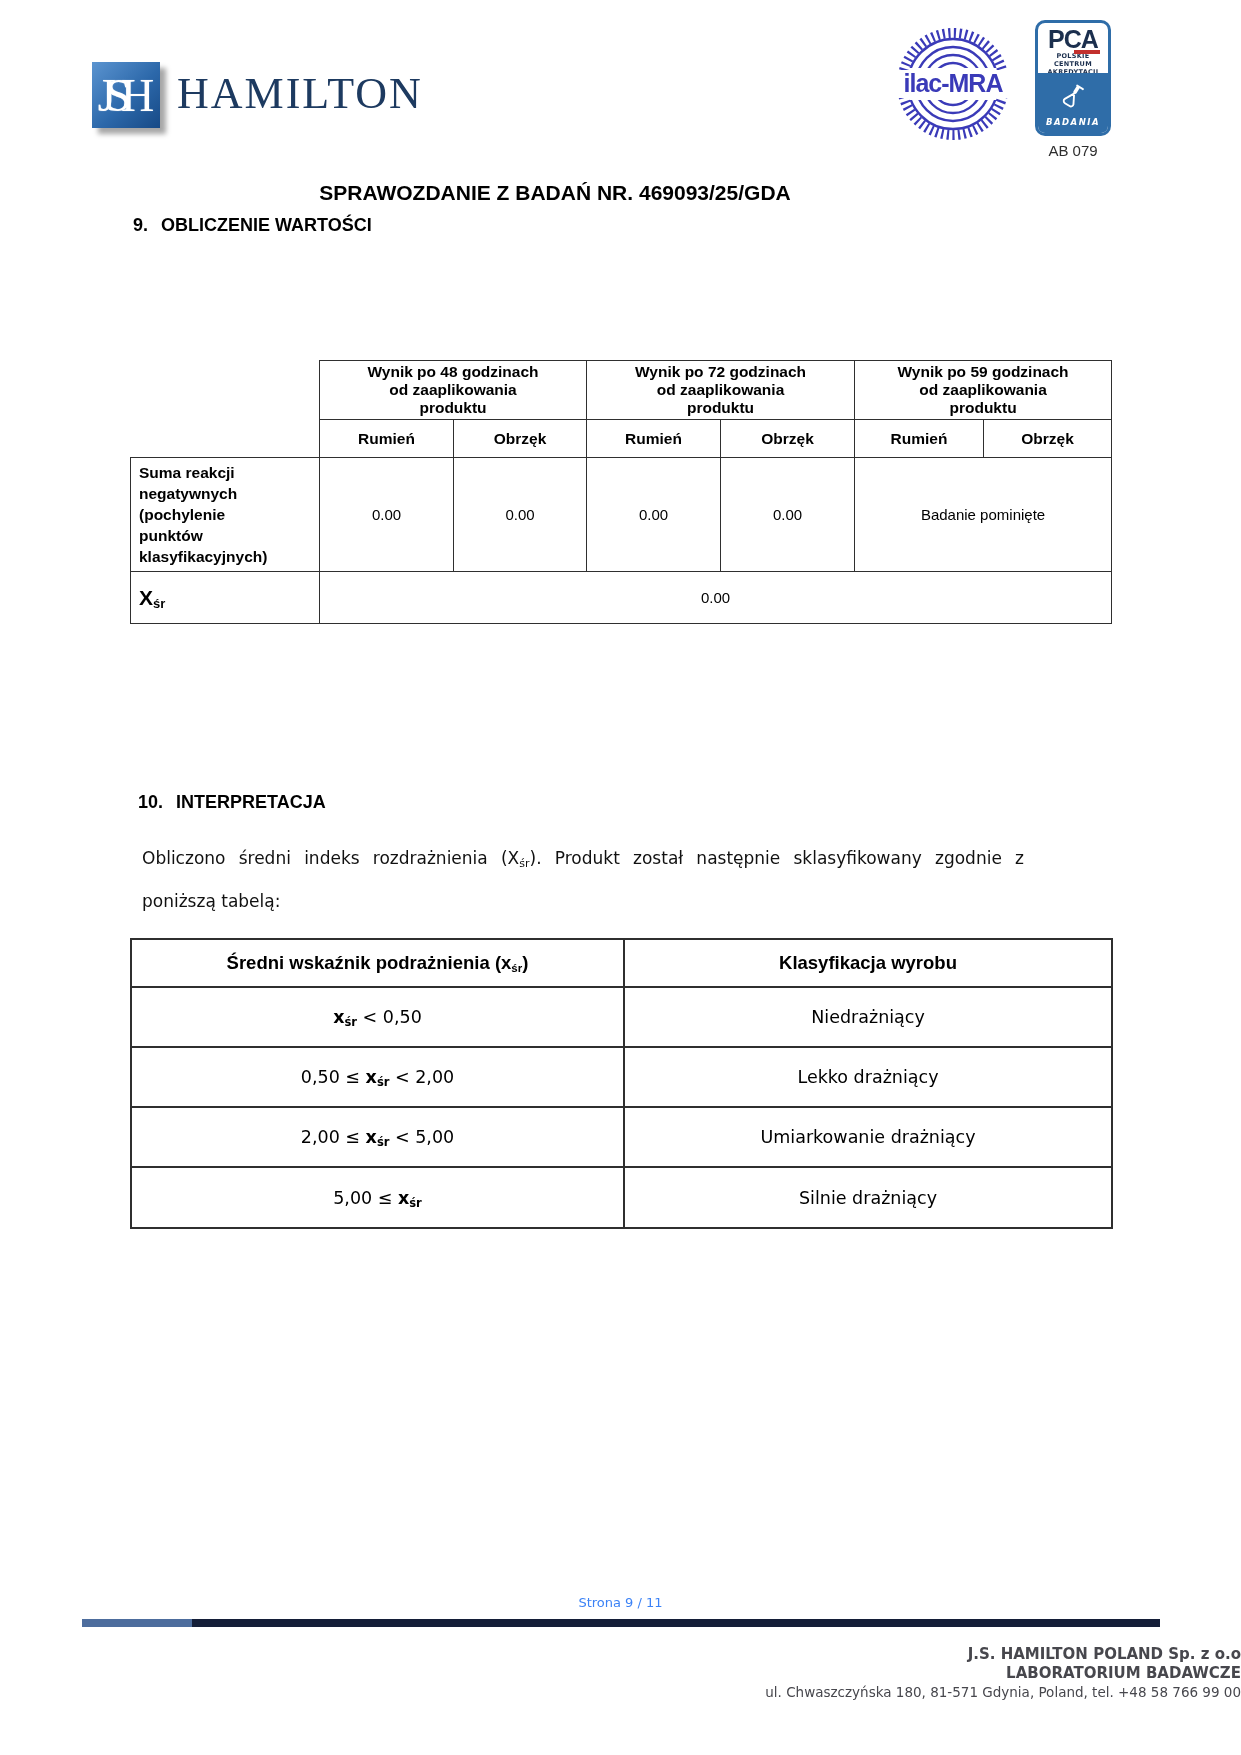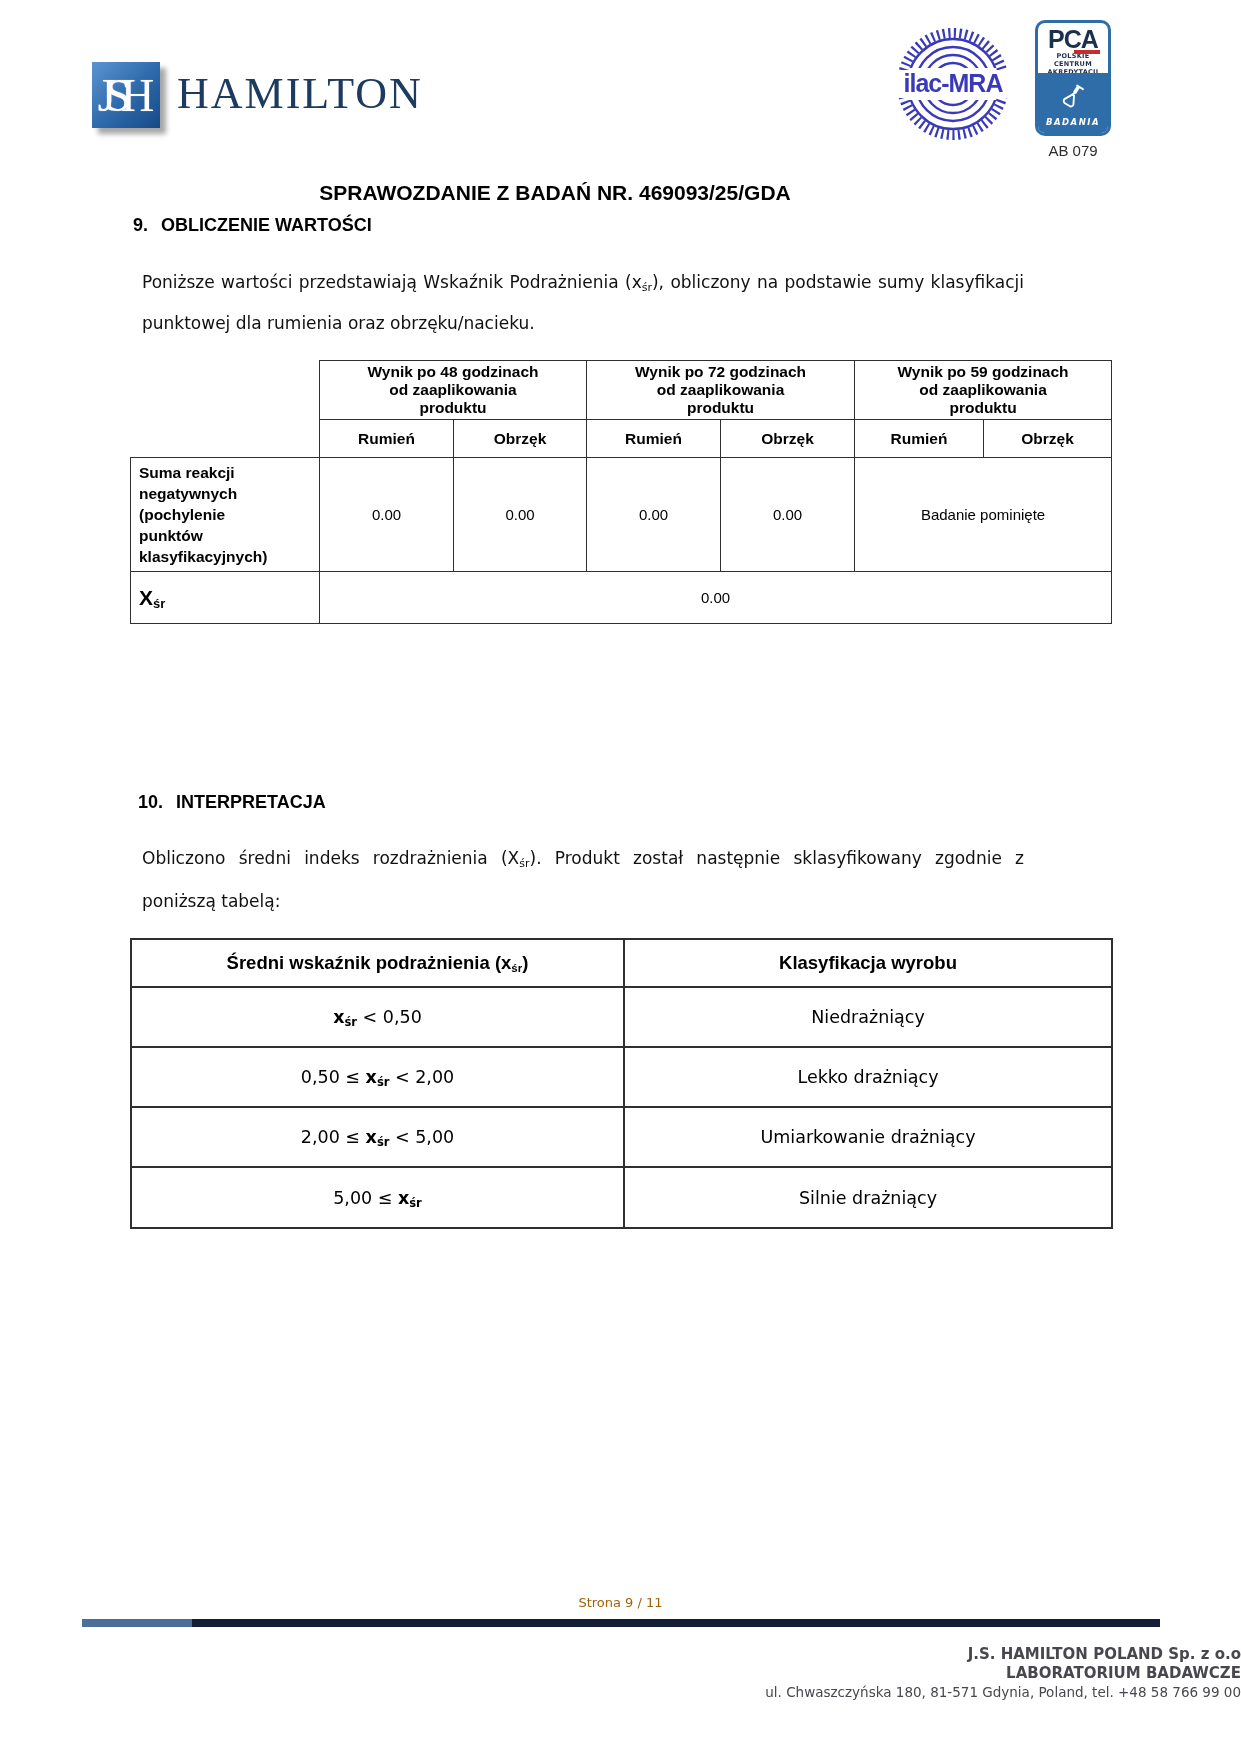--- a/index.html
+++ b/index.html
@@ -59,21 +59,21 @@
 
   #table2{left:130px;top:938px;width:981px;}
   #table2 td{border:2px solid #2f2f2f;text-align:center;vertical-align:middle;
       font-size:17.5px;padding:2px 6px;box-sizing:border-box;}
   #table2 td.t2-head{font-weight:bold;font-family:"Liberation Sans",sans-serif;font-size:18.5px;}
   .bx{font-weight:bold;}
   .bx.sub{font-size:11.5px;position:relative;top:3px;}
 
   
   .page-label{position:absolute;left:0;top:1595px;width:1241px;text-align:center;
-      font-size:13px;color:#a16207;}
+      font-size:13px;color:#3b82f6;}
   .footer-bar{position:absolute;left:82px;top:1619px;width:1078px;height:8px;background:#141e38;}
   .footer-bar::before{content:"";position:absolute;left:0;top:0;width:110px;height:8px;background:#4d6d9d;}
   .company-block{position:absolute;left:0;top:1645px;width:1241px;text-align:right;
       color:#47474d;line-height:19px;}
   .company-block .c1,.company-block .c2{font-weight:bold;font-size:15px;}
   .company-block .c3{font-size:13.5px;}
 </style>
 </head>
 <body>
 
@@ -128,23 +128,20 @@
       <div class="pca-badania">BADANIA</div>
     </div>
   </div>
   <div class="pca-code">AB 079</div>
 
   <div class="doc-title">SPRAWOZDANIE Z BADAŃ NR. 469093/25/GDA</div>
 
   <div class="sec-head" id="head9">
     <span class="num">9.</span><span>OBLICZENIE WARTOŚCI</span>
   </div>
-  <div class="para" id="para9">
-    <span>Poniższe wartości przedstawiają Wskaźnik Podrażnienia (x</span><span class="subsc">śr</span><span>), obliczony na podstawie sumy klasyfikacji punktowej dla rumienia oraz obrzęku/nacieku.</span>
-  </div>
 
   <table id="table1">
     <colgroup>
       <col style="width:189px">
         <col style="width:134px">
         <col style="width:133px">
       <col style="width:134px">
         <col style="width:134px">
         <col style="width:129px">
         <col style="width:128px">

